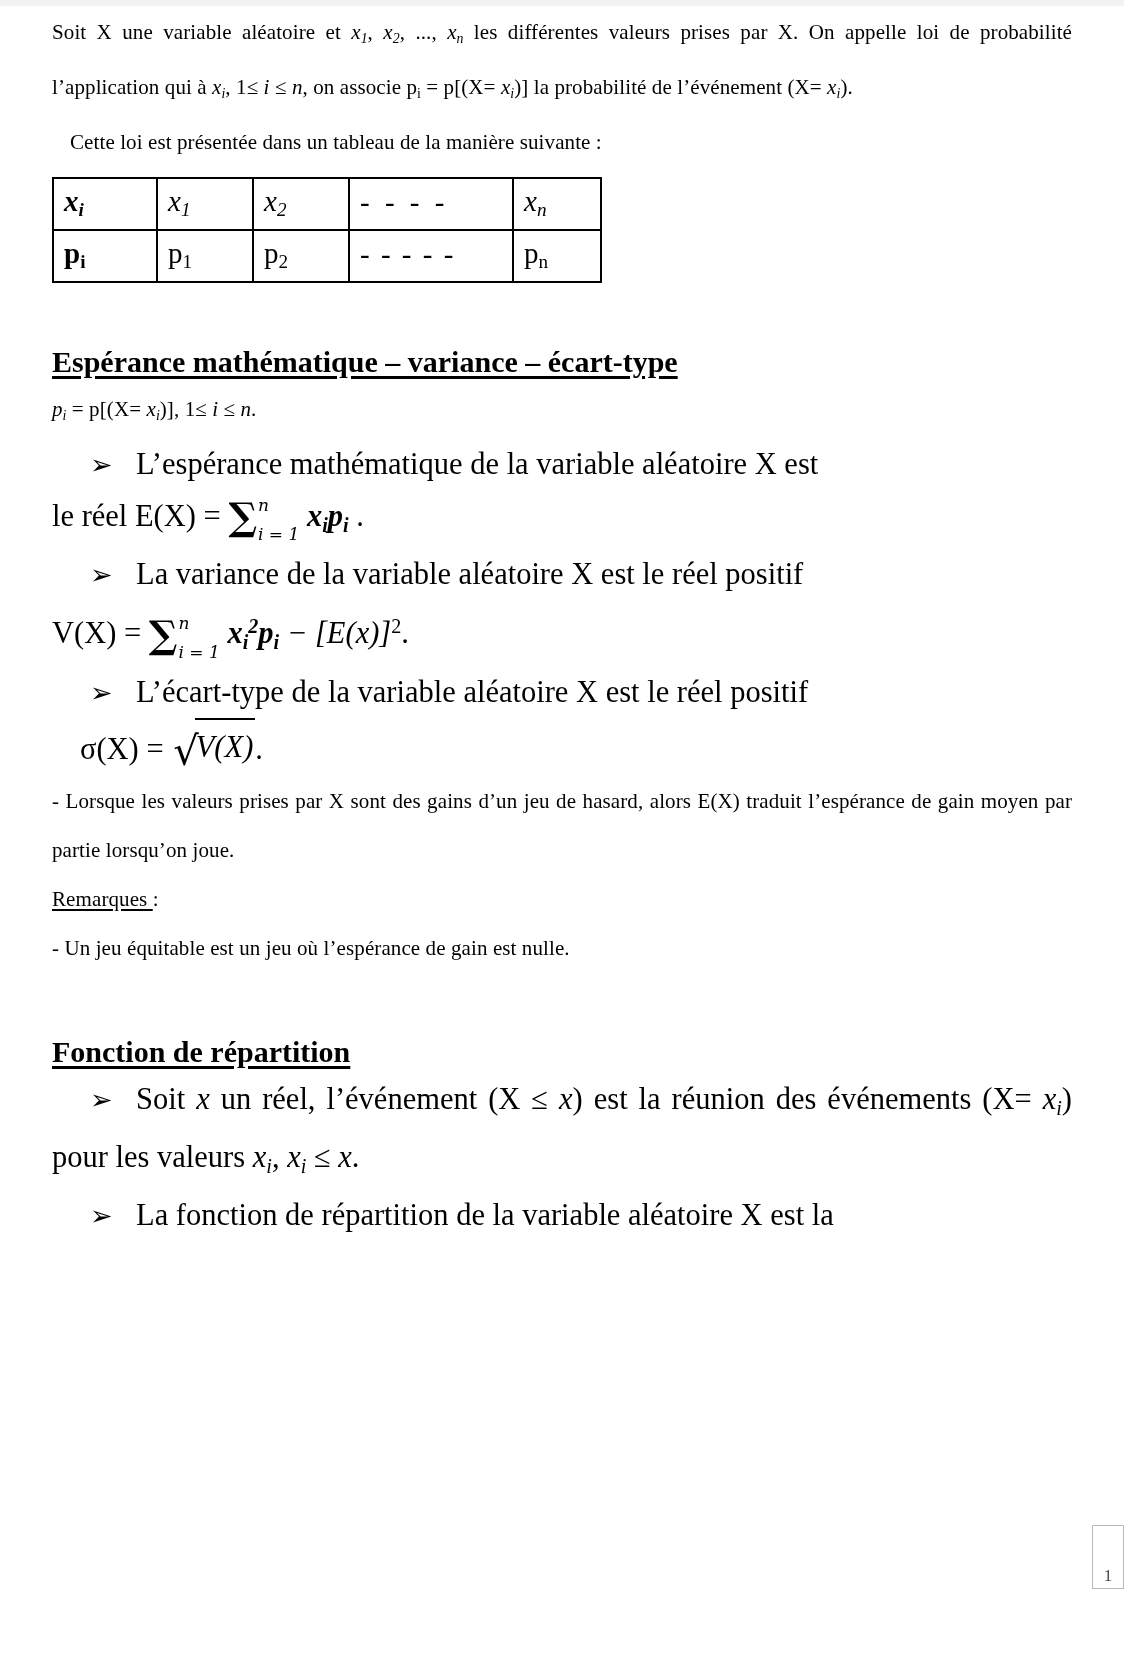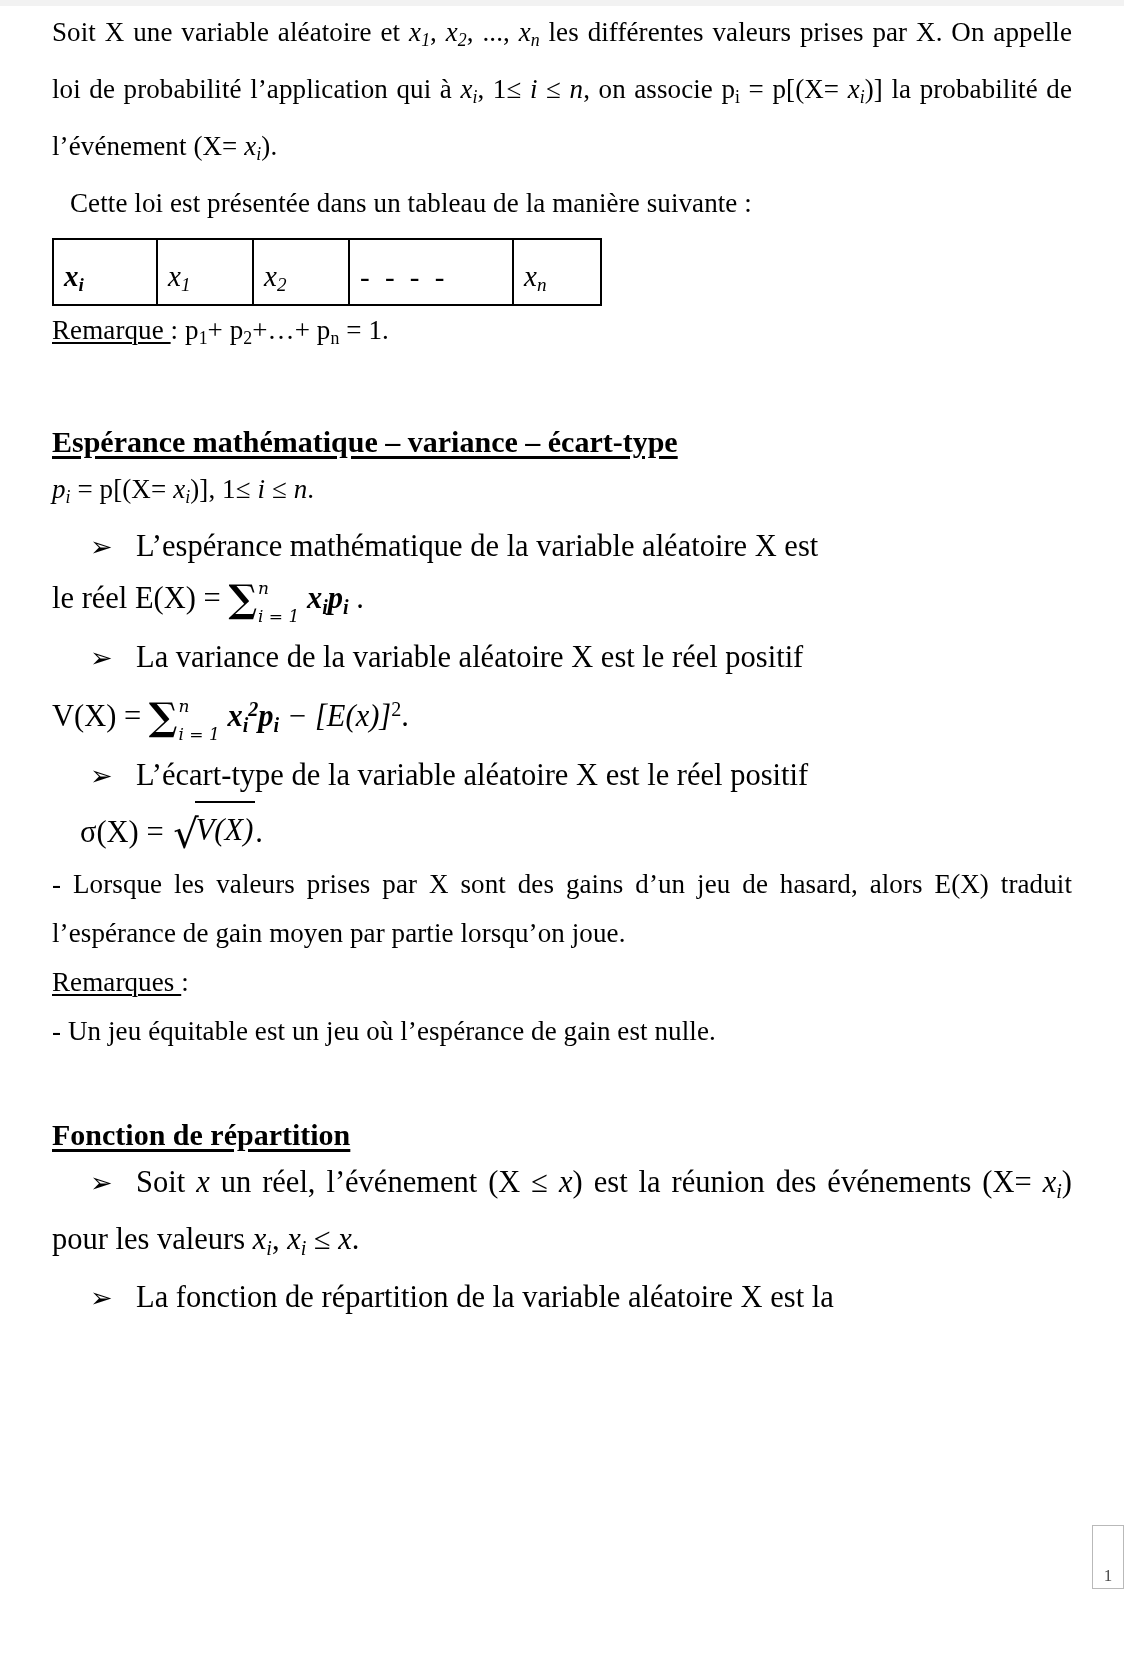--- a/index.html
+++ b/index.html
@@ -20,21 +20,21 @@
     box-sizing: border-box;
     padding: 8px 52px 0 52px;
   }
   .topband {
     position: absolute;
     top: 0; left: 0; right: 0;
     height: 6px;
     background: #f2f2f2;
   }
   .para {
-    font-size: 27px;
+    font-size: 21px;
     line-height: 49px;
     text-align: justify;
     text-justify: inter-word;
     margin: 0;
     letter-spacing: 0.1px;
   }
   .para.indent { text-indent: 18px; }
   .nojustify { text-align: left; }
   .sub {
     font-size: 0.66em;
@@ -48,21 +48,21 @@
   
   .law-table {
     border-collapse: collapse;
     margin: 10px 0 0 0;
     table-layout: fixed;
   }
   .law-table td {
     border: 2.5px solid #000;
     height: 46px;
     font-size: 29px;
-    padding: 15px 0 3px 10px;
+    padding: 1px 0 3px 10px;
     vertical-align: middle;
     white-space: nowrap;
   }
   .c0 { width: 92px; }
   .c1 { width: 84px; border-radius: 11px; }
   .c2 { width: 84px; }
   .c3 { width: 152px; }
   .c4 { width: 76px; }
   .hdr { font-weight: bold; font-style: italic; }
   .hdr-p { font-weight: bold; font-style: normal; }
@@ -172,24 +172,30 @@
 
   <table class="law-table">
     <tbody>
         <tr>
       <td class="c0"><span class="hdr">x</span><span class="hdr sub">i</span></td>
       <td class="c1"><span class="mi">x</span><span class="mi sub">1</span></td>
       <td class="c2"><span class="mi">x</span><span class="mi sub">2</span></td>
       <td class="c3 dashes">-  - - -</td>
       <td class="c4"><span class="mi">x</span><span class="mi sub">n</span></td>
     </tr>
+    <tr>
+      <td class="c0"><span class="hdr-p">p</span><span class="hdr-p sub">i</span></td>
+      <td class="c1"><span>p</span><span class="sub">1</span></td>
+      <td class="c2"><span>p</span><span class="sub">2</span></td>
+      <td class="c3 dashes2">- - - - -</td>
+      <td class="c4"><span>p</span><span class="sub">n</span></td>
+    </tr>
   </tbody>
     </table>
 
-  <p class="para"><span class="uline">Remarque </span><span>: p</span><span class="sub">1</span><span>+ p</span><span class="sub">2</span><span>+…+ p</span><span class="sub">n</span><span> = 1.</span></p>
 
   <div class="gap-lg"></div>
 
   <div><span class="section-heading">Espérance mathématique  – variance – écart-type</span></div>
 
 
   <p class="para nojustify"><span class="mi">p</span><span class="mi sub">i</span><span> = p[(X= </span><span class="mi">x</span><span class="mi sub">i</span><span>)], 1≤ </span><span class="mi">i</span><span> ≤ </span><span class="mi">n</span><span>.</span></p>
 
   <p class="bullet-row"><span class="arrow">➢</span><span>L’espérance  mathématique  de la variable  aléatoire  X est</span></p>
   <p class="formula"><span>le  réel  E(X)  = </span><span class="sigma-sum">∑<span class="sumlim"><span class="up">n</span><span class="dn">i = 1</span></span></span>&nbsp;<span class="bmi">x</span><span class="bmi sub">i</span><span class="bmi">p</span><span class="bmi sub">i</span><span> .</span></p>

